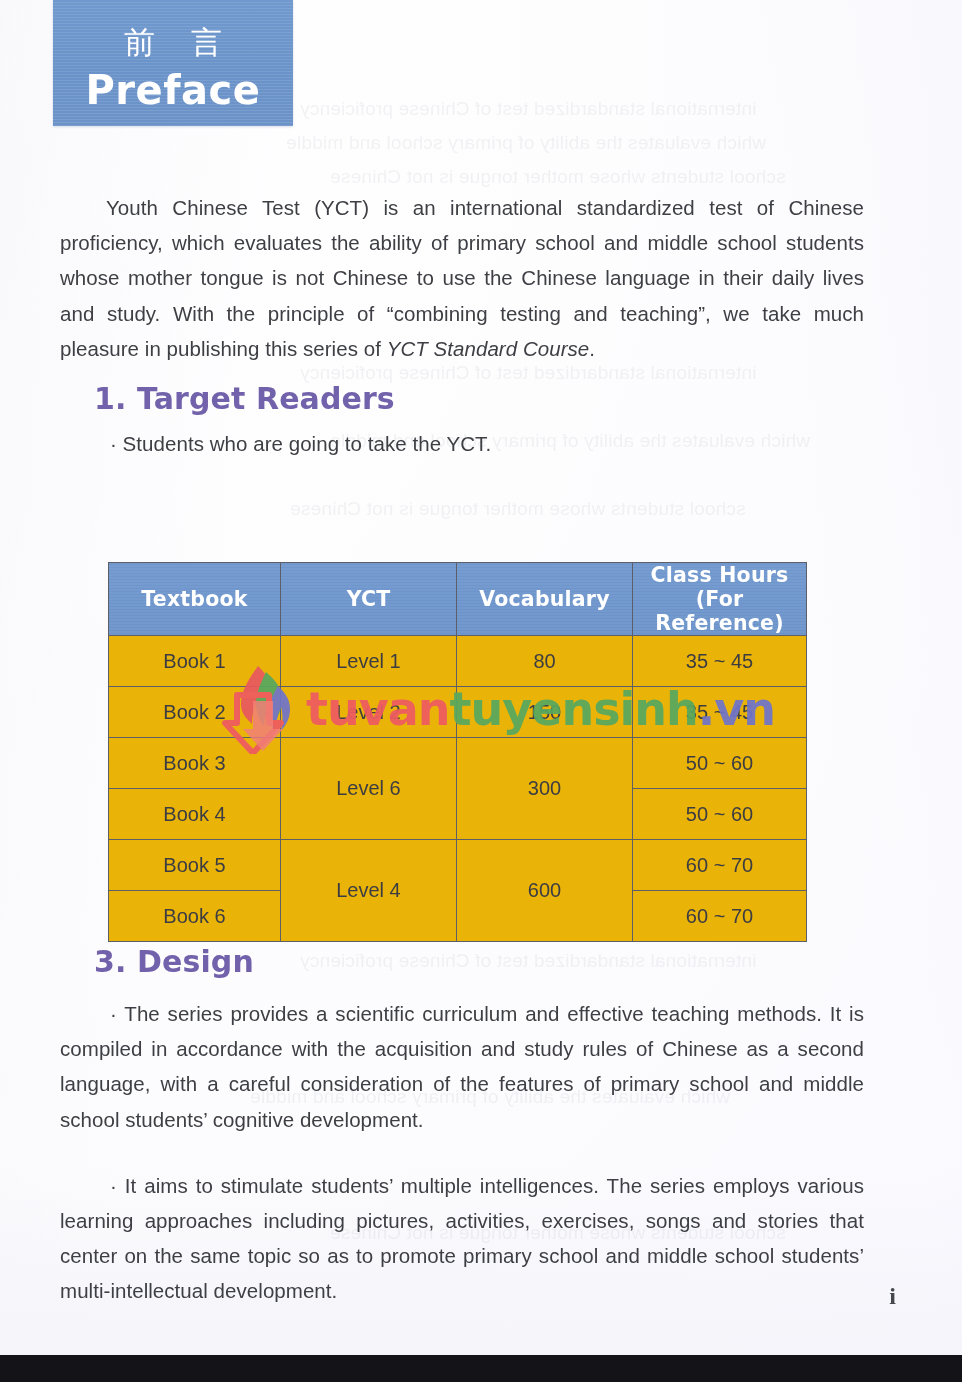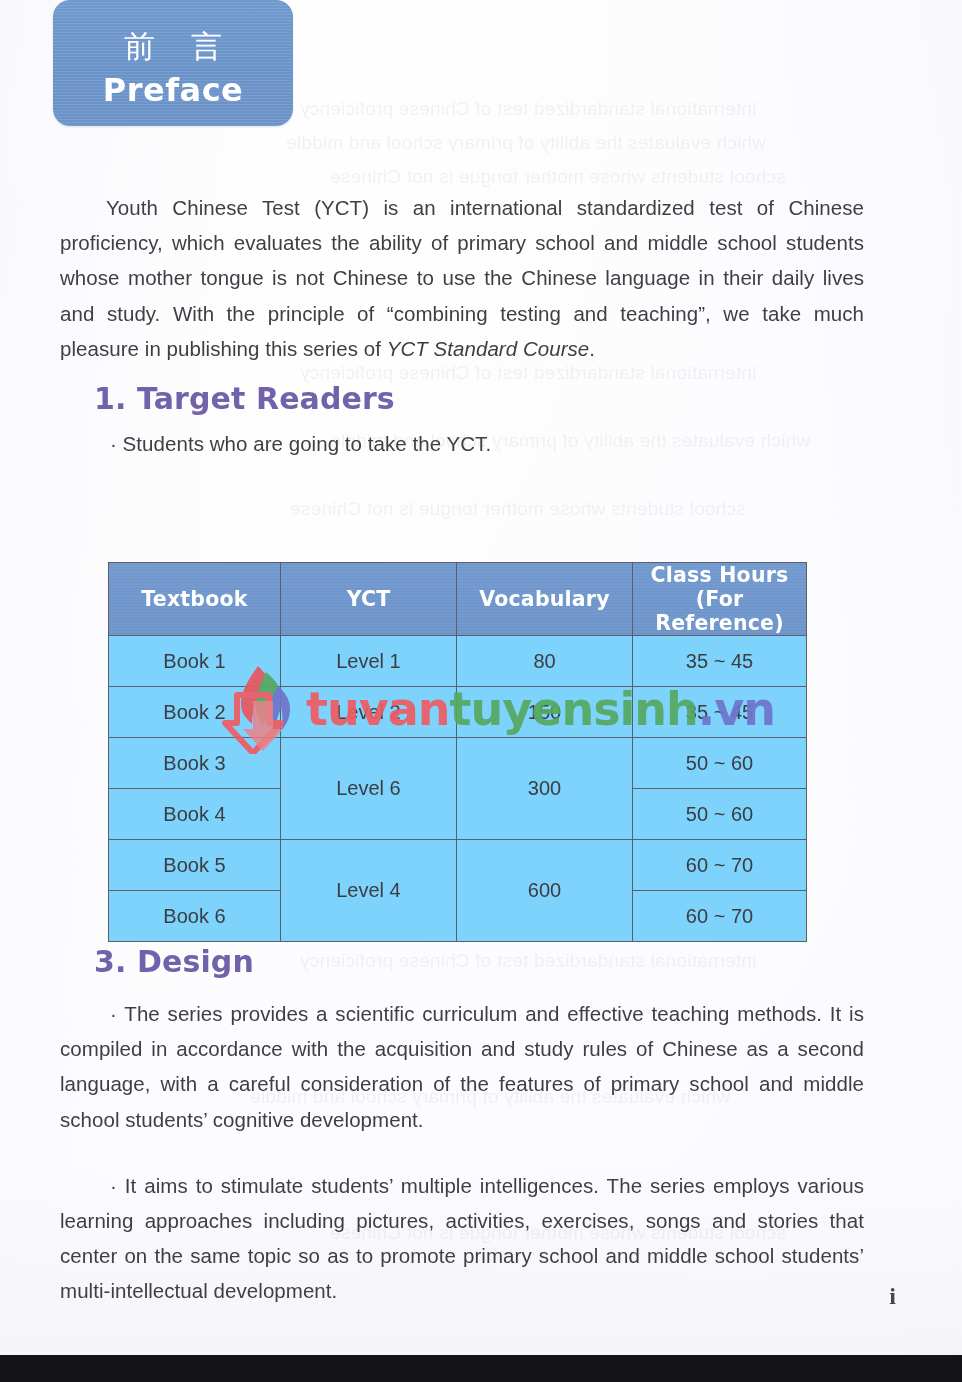--- a/index.html
+++ b/index.html
@@ -64,35 +64,34 @@
     width: 240px;
     height: 126px;
     background:
       repeating-linear-gradient(0deg, rgba(255,255,255,0.10) 0px, rgba(255,255,255,0.10) 1px, rgba(0,0,0,0) 1px, rgba(0,0,0,0) 3px),
       linear-gradient(180deg, #7099ce 0%, #6a93c9 55%, #6c93c8 100%);
     display: flex;
     flex-direction: column;
     align-items: center;
     justify-content: center;
     box-shadow: 0 1px 2px rgba(120,140,170,0.28);
-    border-radius: 17px;
   }
   #banner-cn {
     color: #ffffff;
     font-size: 31px;
     line-height: 1;
     letter-spacing: 13px;
     text-indent: 13px;
     font-weight: 400;
     margin-top: 10px;
     font-family: "DejaVu Sans", sans-serif;
   }
   #banner-en {
     color: #ffffff;
-    font-size: 32px;
+    font-size: 40px;
     line-height: 1;
     font-weight: bold;
     letter-spacing: 0.5px;
     margin-top: 12px;
     font-family: "DejaVu Sans", sans-serif;
   }
 
   
   #content {
     position: absolute;
@@ -142,21 +141,21 @@
     background: #fdfdff;
   }
   table.yct td, table.yct th {
     border: 1px solid #5d5f68;
     text-align: center;
     vertical-align: middle;
     color: #3c3d42;
     font-size: 20px;
     font-family: "Liberation Sans", sans-serif;
     font-weight: normal;
-    background: #7dd3fc;
+    background: #eab308;
   }
   table.yct thead th {
     background:
       repeating-linear-gradient(0deg, rgba(255,255,255,0.10) 0px, rgba(255,255,255,0.10) 1px, rgba(0,0,0,0) 1px, rgba(0,0,0,0) 3px),
       linear-gradient(180deg, #6f97cd 0%, #6a92c9 100%);
     color: #ffffff;
     font-weight: bold;
     font-size: 20.5px;
     line-height: 24px;
     letter-spacing: 0.2px;

